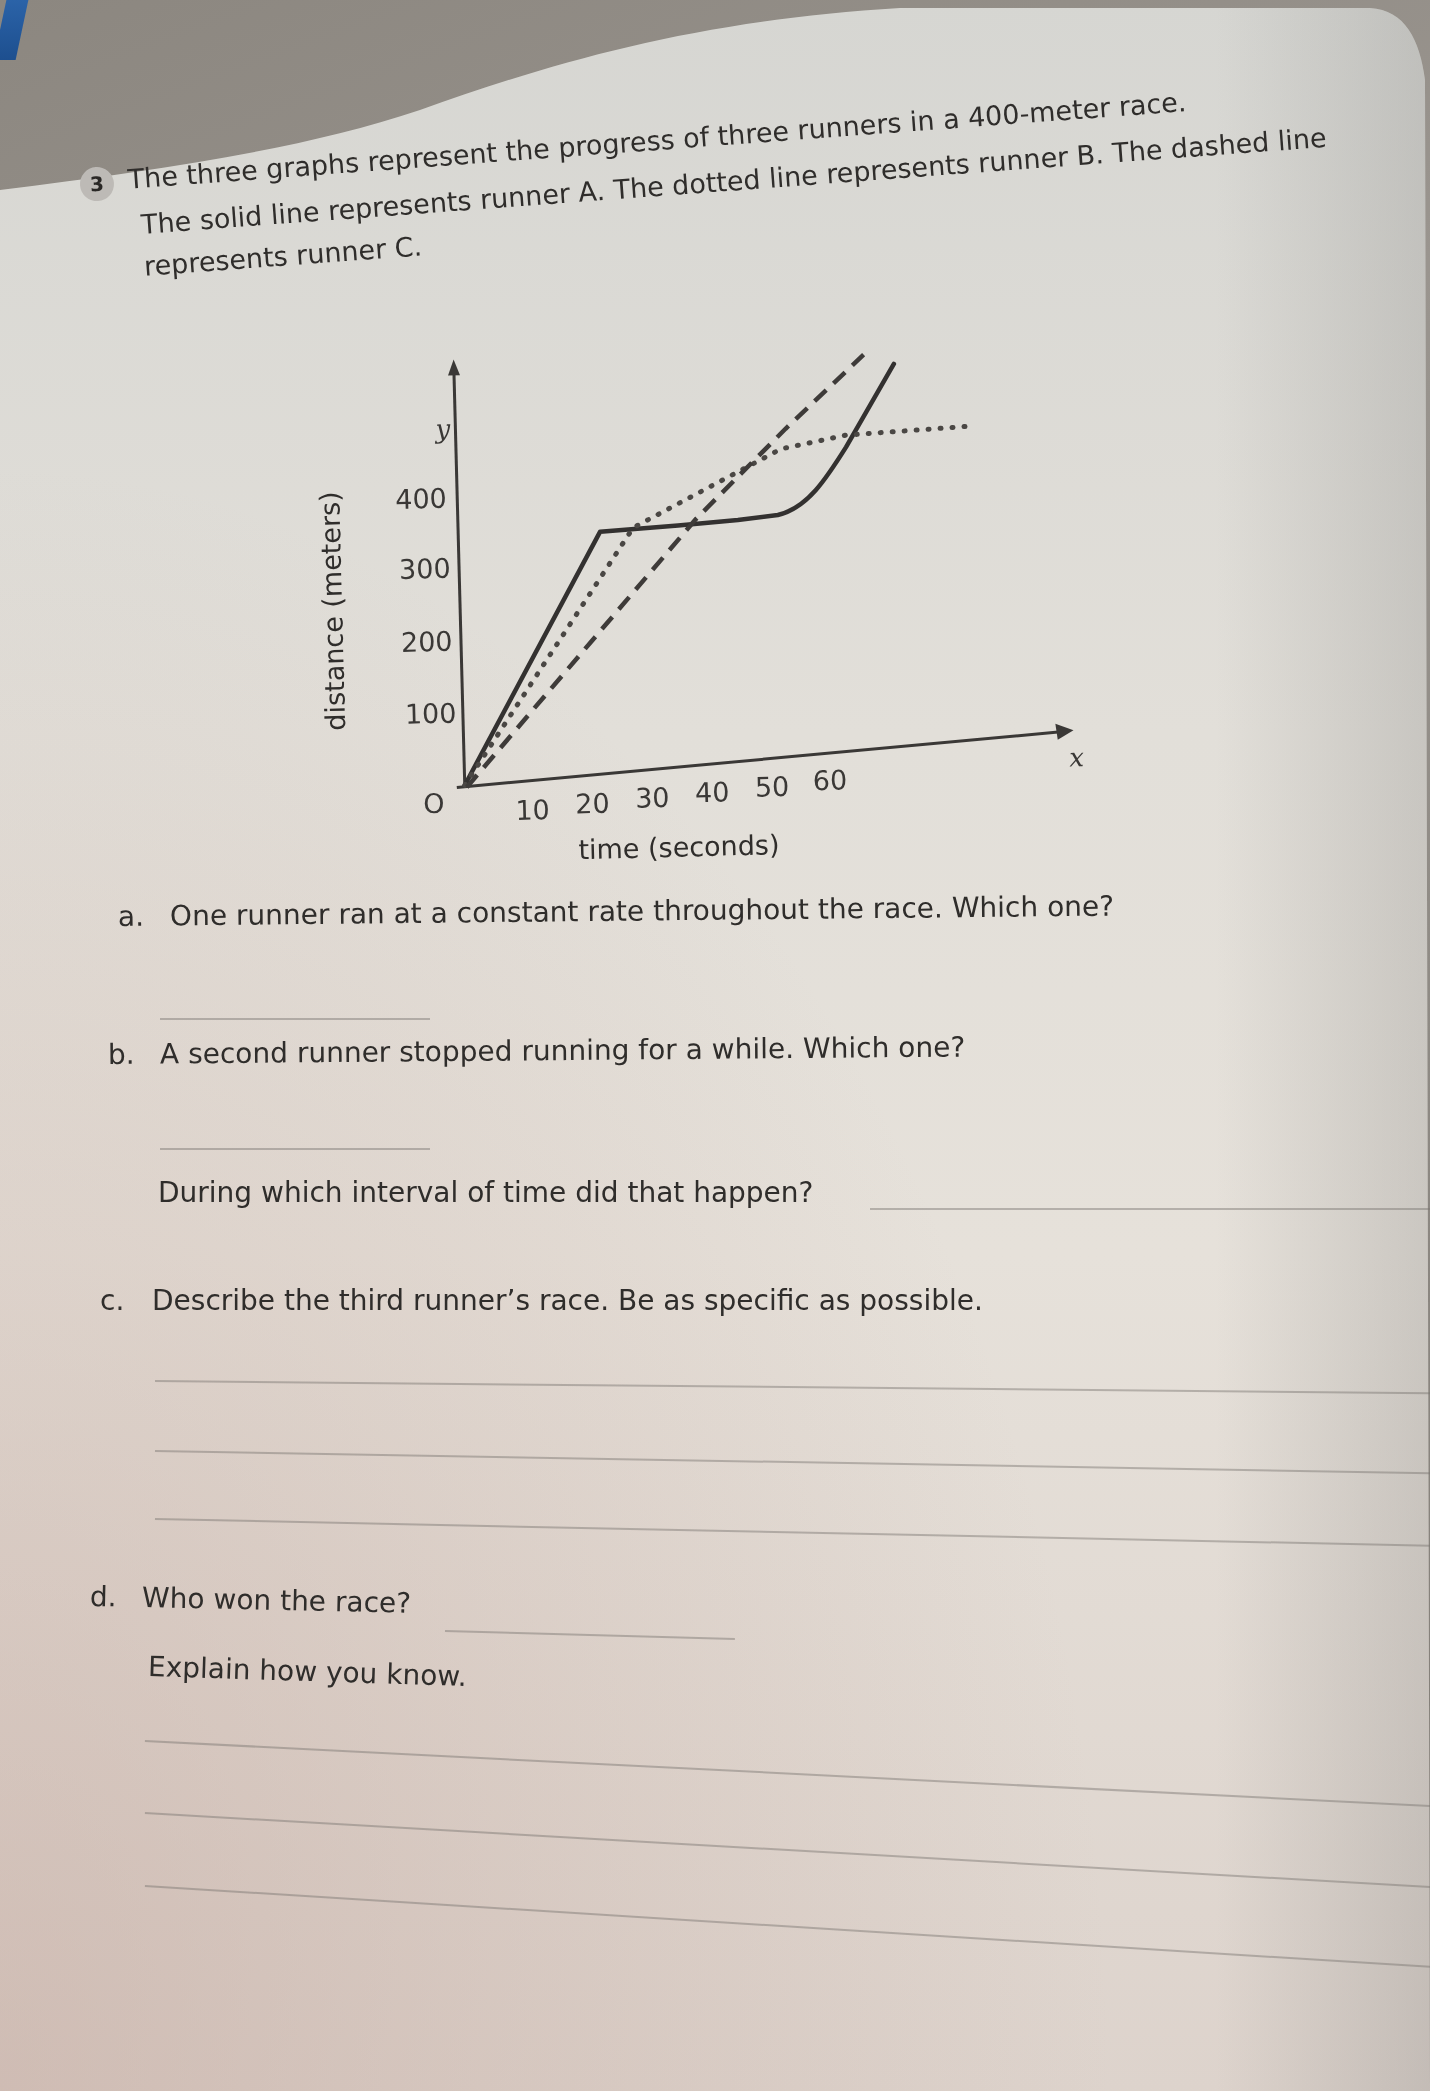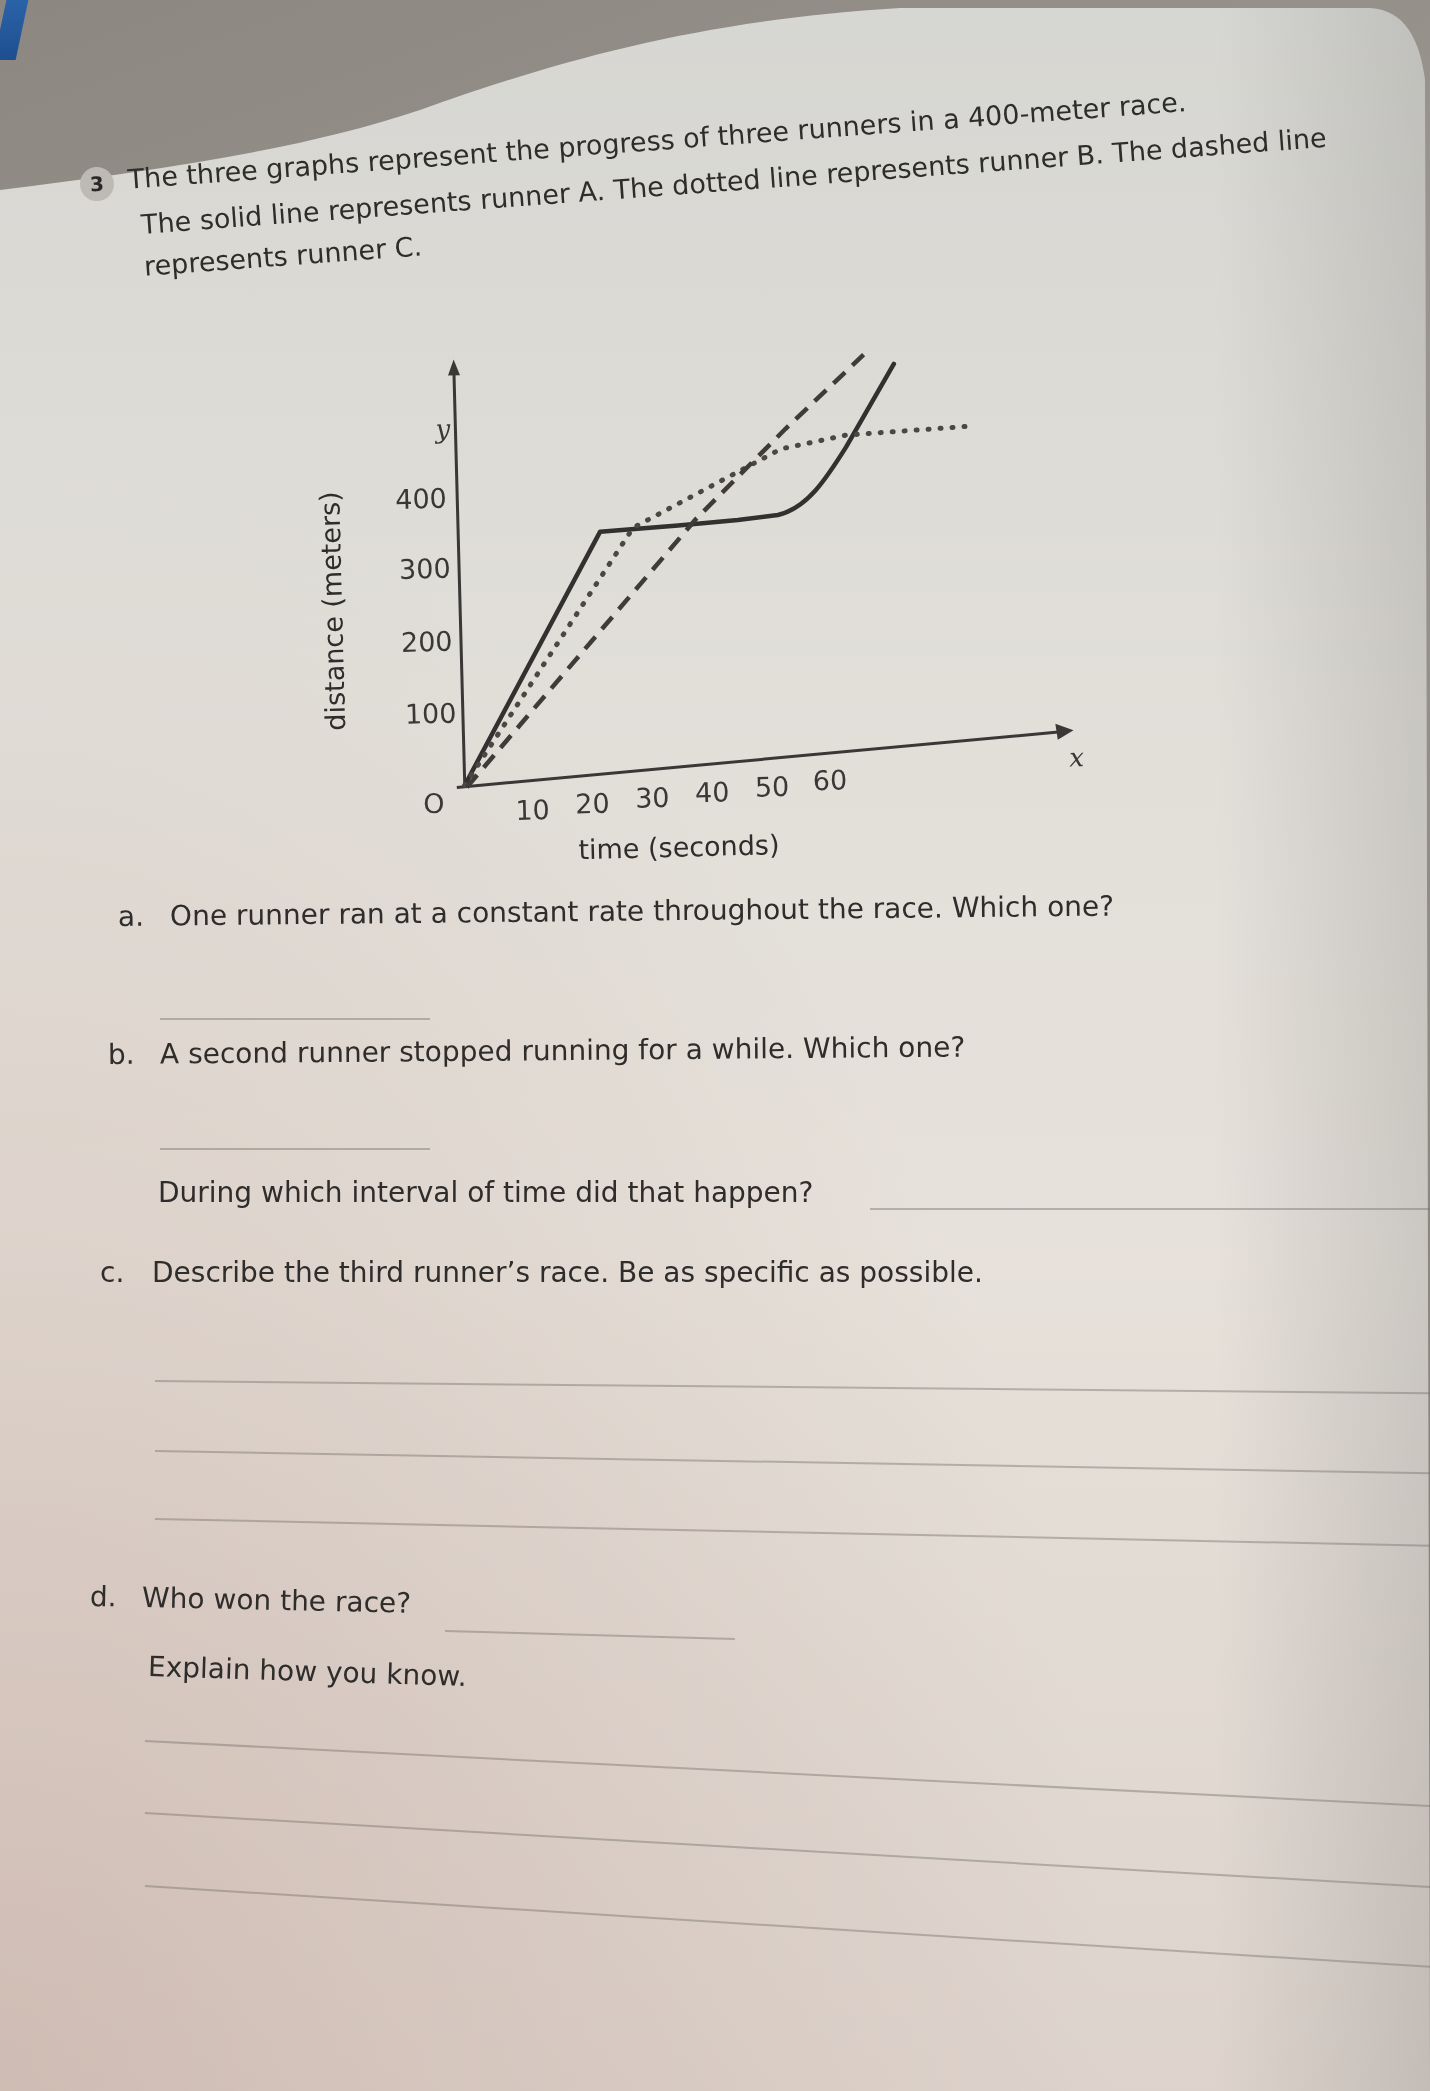--- a/index.html
+++ b/index.html
@@ -126,21 +126,21 @@
   </div>
   <div class="answer-line" style="left:160px; top:1018px; width:270px;"></div>
 
   <div class="q" style="left:108px; top:1038px; transform:rotate(-0.5deg);">
     <span class="lbl">b.</span><span>A second runner stopped running for a while. Which one?</span>
   </div>
   <div class="answer-line" style="left:160px; top:1148px; width:270px;"></div>
   <div class="q" style="left:158px; top:1176px;text-align:center;">During which interval of time did that happen?</div>
   <div class="answer-line" style="left:870px; top:1208px; width:560px;"></div>
 
-  <div class="q" style="left:100px; top:1256px;">
+  <div class="q" style="left:100px; top:1284px;">
     <span class="lbl">c.</span><span>Describe the third runner’s race. Be as specific as possible.</span>
   </div>
   <div class="answer-line" style="left:155px; top:1380px; width:1280px; transform:rotate(0.55deg);"></div>
   <div class="answer-line" style="left:155px; top:1450px; width:1280px; transform:rotate(1.0deg);"></div>
   <div class="answer-line" style="left:155px; top:1518px; width:1280px; transform:rotate(1.2deg);"></div>
 
   <div class="q" style="left:90px; top:1580px; transform:rotate(1.2deg);">
     <span class="lbl">d.</span><span>Who won the race?</span>
   </div>
   <div class="answer-line" style="left:445px; top:1630px; width:290px; transform:rotate(1.6deg);"></div>

